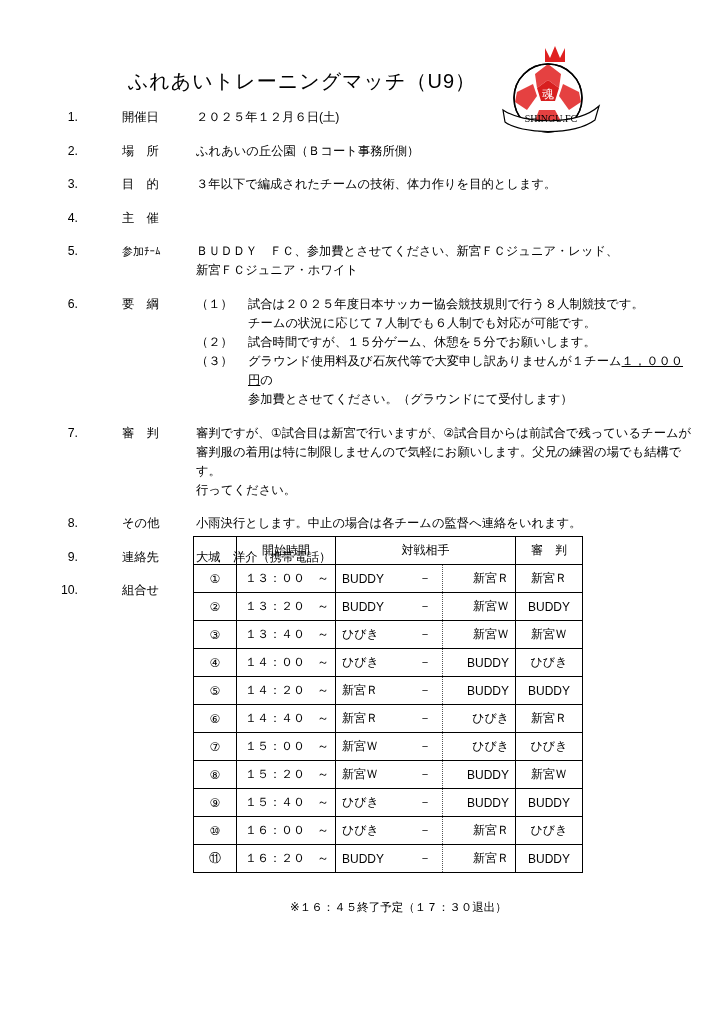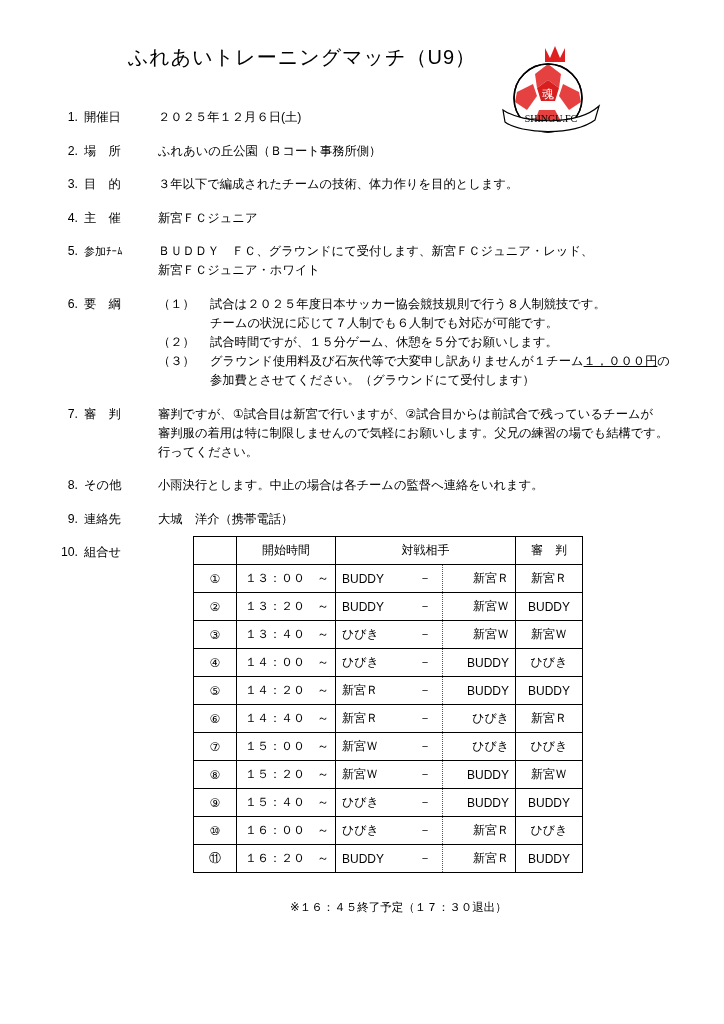--- a/index.html
+++ b/index.html
@@ -17,21 +17,21 @@
   }
   .page {
     position: relative;
     width: 724px;
     height: 1024px;
     box-sizing: border-box;
   }
   
   .title {
     position: absolute;
-    top: 44px;
+    top: 68px;
     left: 0;
     width: 604px;
     text-align: center;
     font-size: 20px;
     letter-spacing: 1px;
     font-family: "Liberation Sans", "DejaVu Sans", sans-serif;
   }
   
   .logo {
     position: absolute;
@@ -59,20 +59,21 @@
     width: 26px;
     flex: 0 0 26px;
     text-align: right;
     white-space: nowrap;
   }
   .row-label {
     width: 74px;
     flex: 0 0 74px;
     padding-left: 6px;
     white-space: nowrap;
+    margin-left: 38px;
   }
   .row-label.small {
     font-size: 11px;
     padding-top: 1px;
   }
   .row-body {
     flex: 1 1 auto;
   }
   .sub {
     display: flex;
@@ -172,30 +173,27 @@
       <div class="row-no">3.</div>
       <div class="row-label">目　的</div>
       <div class="row-body">
         <div>３年以下で編成されたチームの技術、体力作りを目的とします。</div>
       </div>
     </div>
 
     <div class="row">
       <div class="row-no">4.</div>
       <div class="row-label">主　催</div>
-      <div class="row-body">
-        <div>新宮ＦＣジュニア</div>
-      </div>
     </div>
 
     <div class="row">
       <div class="row-no">5.</div>
       <div class="row-label small">参加ﾁｰﾑ</div>
       <div class="row-body">
-        <div>ＢＵＤＤＹ　ＦＣ、グラウンドにて受付します、新宮ＦＣジュニア・レッド、</div>
+        <div>ＢＵＤＤＹ　ＦＣ、参加費とさせてください、新宮ＦＣジュニア・レッド、</div>
         <div>新宮ＦＣジュニア・ホワイト</div>
       </div>
     </div>
 
     <div class="row">
       <div class="row-no">6.</div>
       <div class="row-label">要　綱</div>
       <div class="row-body">
 
         <div class="sub">

